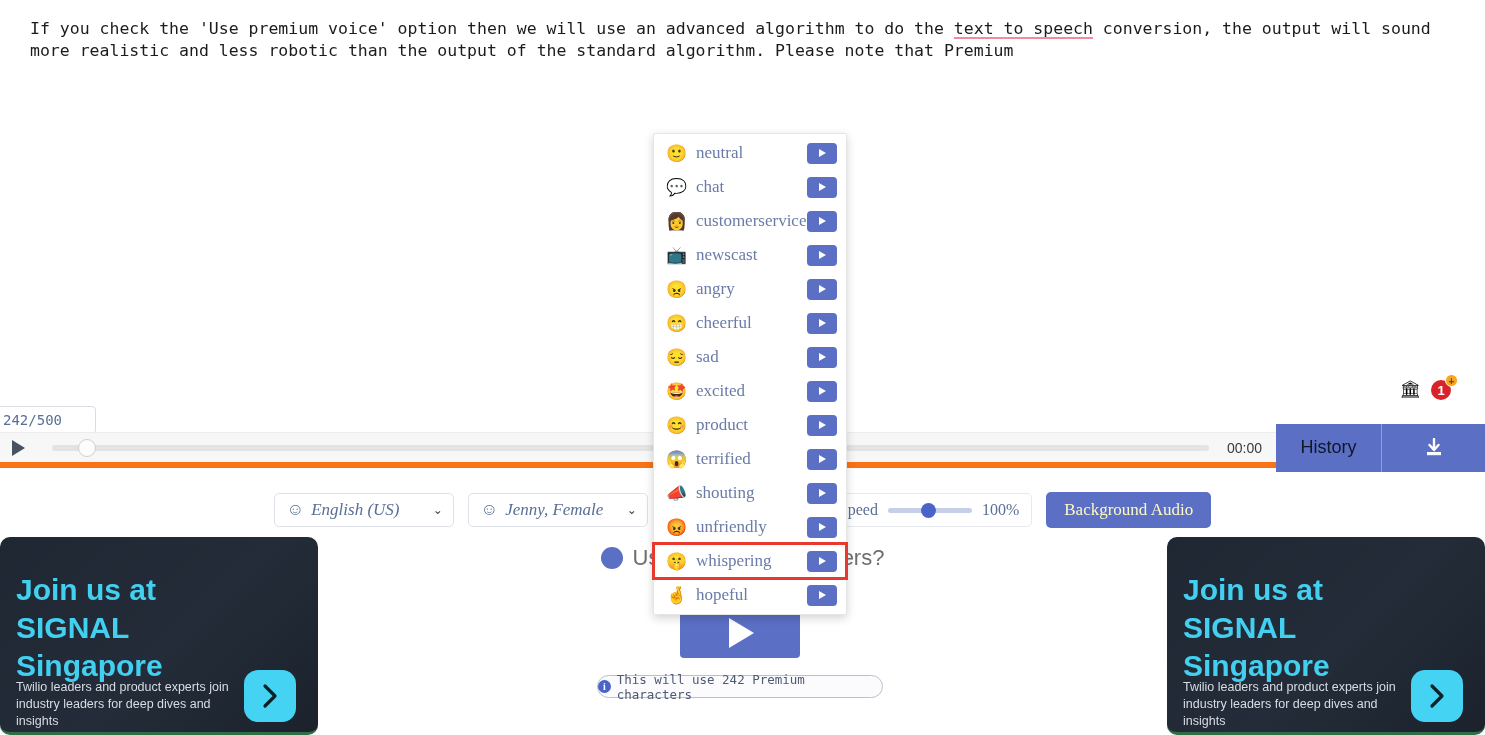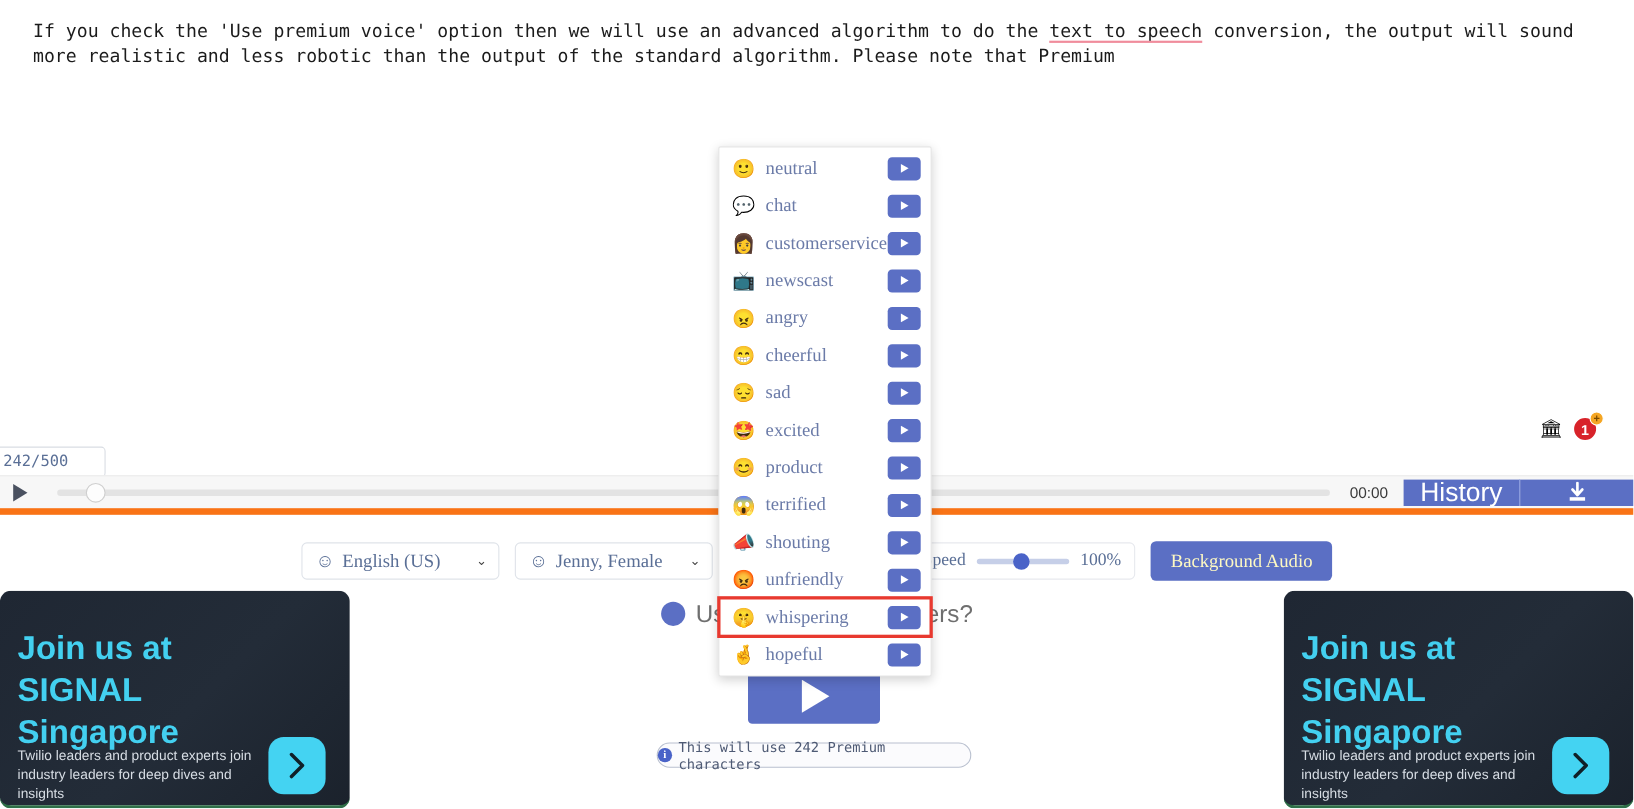--- a/index.html
+++ b/index.html
@@ -78,39 +78,39 @@
   }
   .knob {
     position: absolute; left: 42px; width: 18px; height: 18px; border-radius: 50%;
     background: #fdfdfd; border: 1px solid #cfcfcf;
   }
   .time {
     font-size: 14px; color: #3a3a3a; padding: 0 14px 0 6px;
     font-family: "Liberation Sans", sans-serif;
   }
   .pbtn {
-    height: 24px; background: #5b6fc4; color: #ffffff;
+    height: 48px; background: #5b6fc4; color: #0f172a;
     display: flex; align-items: center; justify-content: center;
-    font-size: 24px; cursor: pointer;
+    font-size: 18px; cursor: pointer;
   }
   .pbtn.history { width: 106px; border-right: 1px solid #8fa0e0; }
   .pbtn.download { width: 103px; }
 
   
   .controls {
     position: absolute; left: 0; top: 492px; width: 1485px;
     display: flex; justify-content: center; align-items: center; gap: 14px;
   }
   .select-box {
     height: 34px; border: 1px solid #dfe3e9; border-radius: 5px; background: #fff;
     display: flex; align-items: center; gap: 7px; padding: 0 10px 0 12px;
     font-family: "Liberation Serif", serif; font-size: 17px; color: #5a6f96;
     cursor: pointer; position: relative;
   }
-  .select-box .lbl { white-space: nowrap; }
+  .select-box .lbl { white-space: nowrap; font-style: italic; }
   .select-box .chev { margin-left: auto; padding-left: 16px; font-size: 12px; color: #444; }
   .sel-lang { width: 180px; }
   .sel-voice { width: 180px; }
   .sel-style { width: 150px; }
   .speed-box {
     height: 34px; border: 1px solid #e7e9ee; border-radius: 5px; background: #fff;
     display: flex; align-items: center; gap: 10px; padding: 0 12px;
     font-family: "Liberation Serif", serif; font-size: 16px; color: #5a6f96;
   }
   .speed-rail { position: relative; width: 84px; height: 5px; background: #c6cfe8; border-radius: 3px; }

